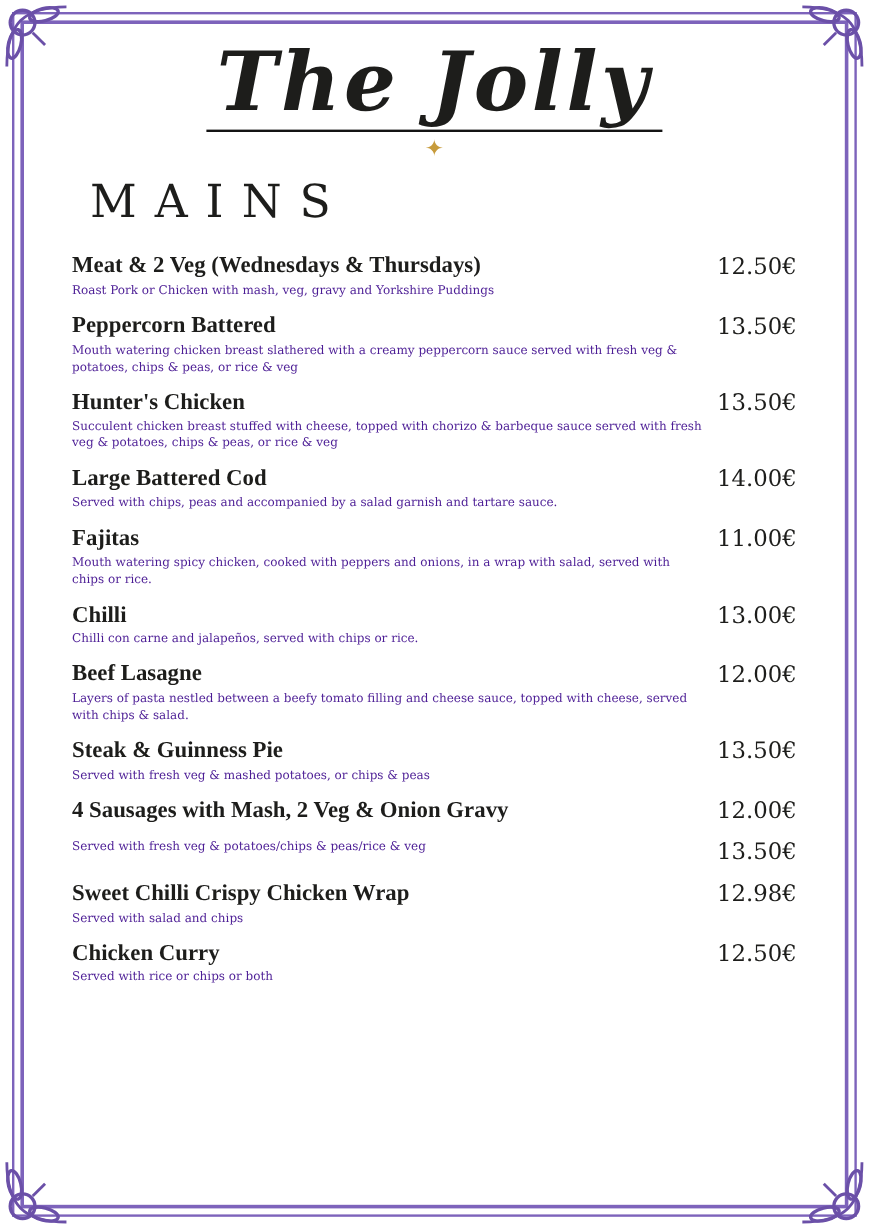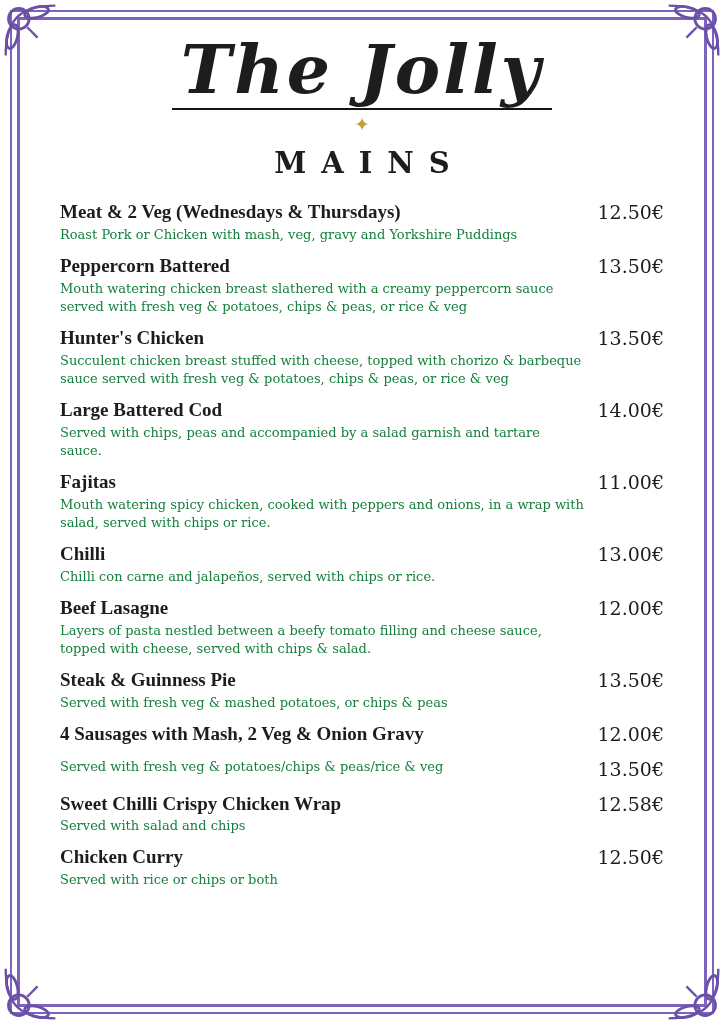--- a/index.html
+++ b/index.html
@@ -57,23 +57,22 @@
     margin:0 auto;
   }
   .star{
     text-align:center;
     color:var(--accent-gold);
     font-size:19px;
     line-height:1;
     margin-top:5px;
   }
   .section-title{
-    text-align:center;
-    font-size:29px;
-    font-weight:700;
+    font-size:38px;
+    font-weight:400;
     letter-spacing:15px;
     text-indent:15px;
     margin-top:12px;
   }
   .menu{
     margin-top:20px;
     display:flex;flex-direction:column;
   }
   .item{
     display:flex;
@@ -82,23 +81,23 @@
     margin-bottom:10px;
   }
   .item-main{max-width:562px;}
   .item-name{
     font-weight:700;
     font-size:19px;
     line-height:1.3;
     font-family:Liberation Serif, serif;
   }
   .item-desc{
-    font-size:13px;
+    font-size:10px;
     line-height:1.4;
-    color:#15803d;
+    color:#4c1d95;
     margin-top:1px;
   }
   .item-desc:empty{display:none;}
   .item-price{
     font-size:19px;
     line-height:1.3;
     white-space:nowrap;
     padding-left:12px;
     text-align:right;
   }
@@ -222,21 +221,21 @@
         <div class="item-desc">Served with fresh veg &amp; potatoes/chips &amp; peas/rice &amp; veg</div>
       </div>
       <div class="item-price">13.50€</div>
     </div>
 
     <div class="item">
       <div class="item-main">
         <div class="item-name">Sweet Chilli Crispy Chicken Wrap</div>
         <div class="item-desc">Served with salad and chips</div>
       </div>
-      <div class="item-price">12.58€</div>
+      <div class="item-price">12.98€</div>
     </div>
 
     <div class="item">
       <div class="item-main">
         <div class="item-name">Chicken Curry</div>
         <div class="item-desc">Served with rice or chips or both</div>
       </div>
       <div class="item-price">12.50€</div>
     </div>
 

